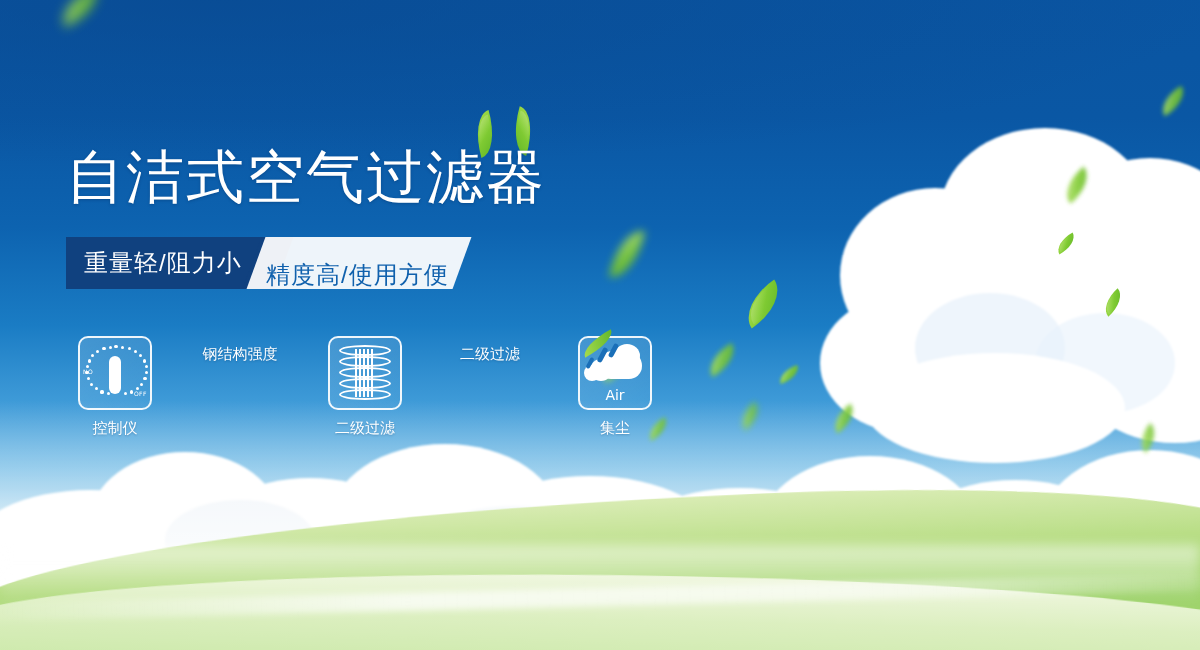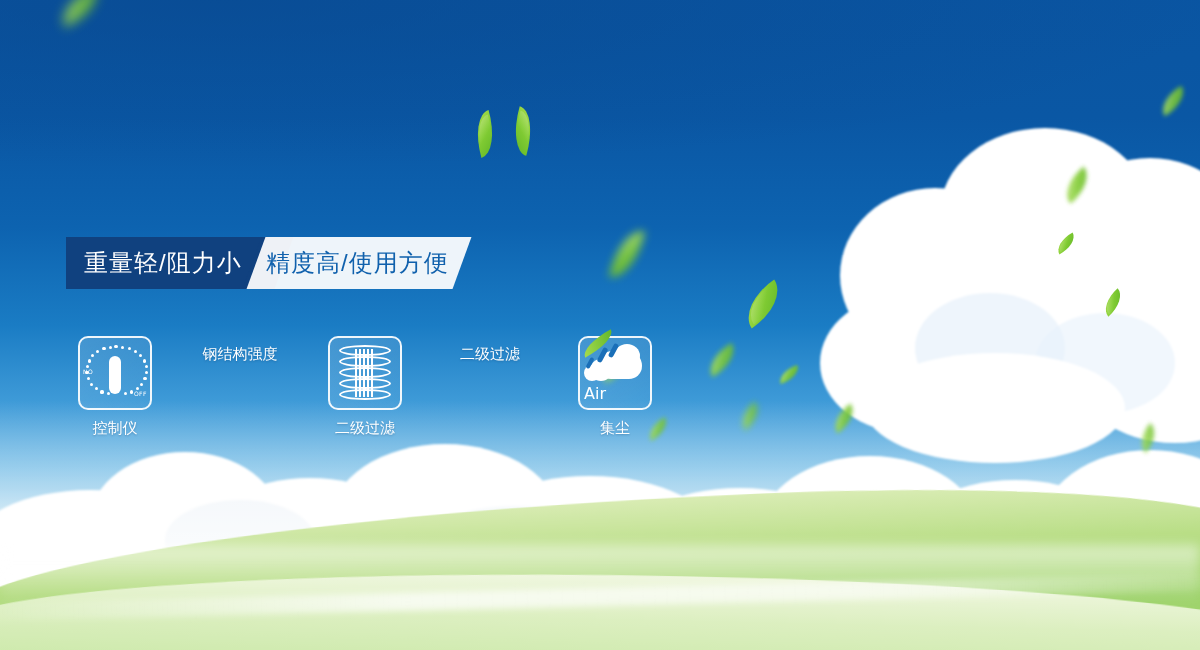--- a/index.html
+++ b/index.html
@@ -107,21 +107,21 @@
   .sub-right{
     position:absolute;left:190px;top:0;height:52px;width:206px;
     background:rgba(255,255,255,.93);
     transform:skewX(-20deg);
   }
   .sub-left-txt{
     position:absolute;left:18px;top:0;height:52px;line-height:52px;
     font-size:24px;color:#ffffff;letter-spacing:1px;white-space:nowrap;z-index:3;
   }
   .sub-right-txt{
-    position:absolute;left:200px;top:0;height:52px;line-height:52px;
+    position:absolute;left:200px;top:12px;height:52px;line-height:52px;
     font-size:24px;color:#1061ad;letter-spacing:1px;white-space:nowrap;z-index:3;
   }
 
   
   .features{position:absolute;left:78px;top:336px;}
   .feat{position:absolute;width:76px;}
   .feat-box{
     position:relative;width:74px;height:74px;box-sizing:border-box;
     border:2px solid rgba(255,255,255,.92);border-radius:10px;
     background:linear-gradient(150deg,rgba(255,255,255,.16),rgba(255,255,255,.03));
@@ -161,21 +161,21 @@
   }
 
   
   .airicon{position:relative;width:62px;height:56px;}
   .airicon .c1{position:absolute;left:14px;top:6px;width:44px;height:28px;background:#fff;border-radius:16px 16px 14px 14px;}
   .airicon .c2{position:absolute;left:30px;top:-1px;width:26px;height:24px;background:#fff;border-radius:50%;}
   .airicon .c3{position:absolute;left:6px;top:14px;width:22px;height:22px;background:#fff;border-radius:50%;}
   .airicon .c4{position:absolute;left:0px;top:20px;width:16px;height:16px;background:#fff;border-radius:50%;}
   .airicon .cut{position:absolute;background:#1a6fb8;border-radius:4px;}
   .airicon .airtxt{
-    position:absolute;left:0;right:0;bottom:-2px;text-align:left;color:#fff;font-size:16px;
+    position:absolute;left:0;right:0;bottom:-2px;text-align:center;color:#fff;font-size:14px;
     font-family:"DejaVu Sans",sans-serif;
   }
   .airicon .beam{
     position:absolute;left:-4px;top:-8px;width:36px;height:13px;
     background:linear-gradient(100deg,#a9dd4e,#5fb52a);
     border-radius:100% 0 100% 0;transform:rotate(-28deg);
   }
 </style>
 </head>
 <body>
@@ -228,20 +228,21 @@
   <div class="leaf" style="left:737px;top:408px;width:26px;height:16px;transform:rotate(-40deg);filter:blur(3px);opacity:.8;"></div>
   <div class="leaf" style="left:830px;top:410px;width:28px;height:17px;transform:rotate(-35deg);filter:blur(2px);opacity:.85;"></div>
   <div class="leaf" style="left:1060px;top:175px;width:34px;height:20px;transform:rotate(-40deg);filter:blur(2px);opacity:.9;"></div>
   <div class="leaf" style="left:1158px;top:92px;width:30px;height:18px;transform:rotate(-30deg);filter:blur(2px);opacity:.85;"></div>
   <div class="leaf" style="left:1055px;top:237px;width:22px;height:13px;transform:rotate(-28deg);"></div>
   <div class="leaf" style="left:1100px;top:295px;width:26px;height:15px;transform:rotate(-42deg);"></div>
   <div class="leaf" style="left:1135px;top:430px;width:26px;height:16px;transform:rotate(-50deg);filter:blur(2px);opacity:.8;"></div>
   <div class="leaf" style="left:600px;top:360px;width:30px;height:18px;transform:rotate(-25deg);filter:blur(3px);opacity:.75;"></div>
   <div class="leaf" style="left:646px;top:422px;width:24px;height:14px;transform:rotate(-30deg);filter:blur(2px);opacity:.8;"></div>
 
+  <div class="title">自洁式空气过滤器</div>
 
   <div class="subbar">
     <div class="sub-left"></div>
     <div class="sub-left-skew"></div>
     <div class="sub-right"></div>
     <div class="sub-left-txt">重量轻/阻力小</div>
     <div class="sub-right-txt">精度高/使用方便</div>
   </div>
 
   <div class="features">

